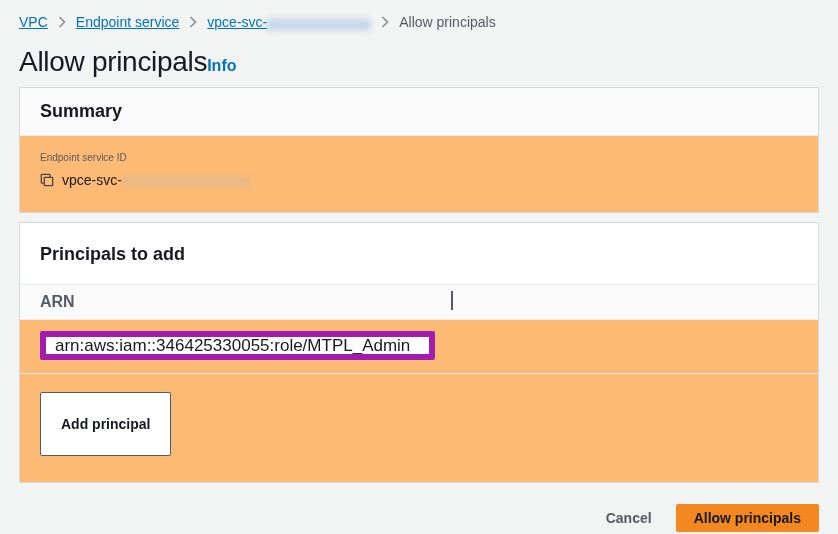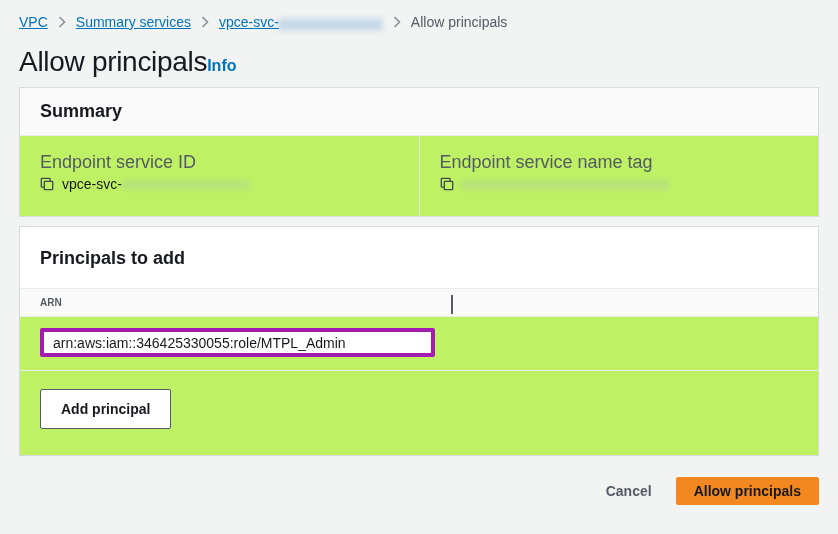--- a/index.html
+++ b/index.html
@@ -26,62 +26,62 @@
   }
   .redacted.blue { color:#5b9bd0; text-decoration:underline; }
   .redacted.gray { color:#aab4bc; }
 
   
   .title-row { display:flex; align-items:flex-end; margin-top:16px; }
   h1 { font-size:28px; font-weight:400; color:#16191f; letter-spacing:-0.3px; }
   .info-link { font-size:16px; font-weight:700; color:#0073bb; cursor:pointer; margin-bottom:3px; }
 
   
-  .card { background:#bef264; border:1px solid #d5dbdb; margin-top:9px; }
+  .card { background:#fdba74; border:1px solid #d5dbdb; margin-top:9px; }
   .card-header {
     background:#fafafa; border-bottom:1px solid #eaeded;
     padding:13px 20px;
   }
   .card-header h2, .panel-header h2 { font-size:18px; font-weight:700; color:#16191f; }
 
   
   .summary-body { display:flex; }
   .summary-col { flex:1; padding:16px 20px 22px 20px; }
   .summary-col + .summary-col { border-left:1px solid #eaeded; }
-  .field-label { font-size:18px; color:#545b64; margin-bottom:1px; }
+  .field-label { font-size:10px; color:#545b64; margin-bottom:7px; }
   .field-value { font-size:14px; color:#16191f; line-height:20px; }
   .copy-btn {
     display:inline-block; vertical-align:-2px; margin-right:8px; cursor:pointer;
     background:none; border:none; padding:0; line-height:0;
   }
 
   
   .panel { }
   .panel-header { padding:21px 20px 19px 20px; background:#ffffff; }
   .table-header-row {
     position:relative;
     background:#fafafa; border-top:1px solid #eaeded; border-bottom:1px solid #eaeded;
-    padding:8px 20px; font-size:10px; font-weight:700; color:#545b64;
+    padding:8px 20px; font-size:16px; font-weight:700; color:#545b64;
   }
   .col-divider {
     position:absolute; left:431px; top:6px; width:2px; height:19px;
     background:#545b64;
   }
   .input-row { padding:11px 20px 13px 20px; border-bottom:1px solid #eaeded; }
   .arn-input {
-    width:395px; height:29px; font-size:14px; color:#16191f;
+    width:395px; height:29px; font-size:17px; color:#16191f;
     font-family:"Liberation Sans", sans-serif;
-    border:4px solid #a21caf; border-radius:2px; padding:2px 9px; background:#fff;
+    border:6px solid #a21caf; border-radius:2px; padding:2px 9px; background:#fff;
   }
   .panel-footer { padding:18px 20px 26px 20px; }
   .btn-normal {
     background:#ffffff; border:1px solid #545b64; border-radius:2px;
     font-family:"Liberation Sans", sans-serif;
     font-size:14px; font-weight:700; color:#16191f;
-    padding:11px 20px; cursor:pointer;
+    padding:23px 20px; cursor:pointer;
   }
 
   
   .actions {
     display:flex; justify-content:flex-end; align-items:center;
     gap:22px; margin-top:21px;
   }
   .btn-link {
     background:none; border:none; cursor:pointer;
     font-family:"Liberation Sans", sans-serif;
@@ -99,21 +99,21 @@
 
 <div class="page">
 
   <nav class="breadcrumb">
     <a class="crumb-link">VPC</a>
     <span class="chev">
       <svg width="8" height="12" viewBox="0 0 8 12">
           <path d="M1.5 1l5 5-5 5" fill="none" stroke="#879196" stroke-width="1.6"></path>
         </svg>
     </span>
-    <a class="crumb-link">Summary services</a>
+    <a class="crumb-link">Endpoint service</a>
     <span class="chev">
       <svg width="8" height="12" viewBox="0 0 8 12">
           <path d="M1.5 1l5 5-5 5" fill="none" stroke="#879196" stroke-width="1.6"></path>
         </svg>
     </span>
     <a class="crumb-link"><span>vpce-svc-</span><span class="redacted blue">xxxxxxxxxxxxx</span></a>
     <span class="chev">
       <svg width="8" height="12" viewBox="0 0 8 12">
           <path d="M1.5 1l5 5-5 5" fill="none" stroke="#879196" stroke-width="1.6"></path>
         </svg>
@@ -137,31 +137,20 @@
         <div class="field-value">
           <button class="copy-btn">
             <svg width="14" height="14" viewBox="0 0 16 16">
                 <path d="M11.5 4.5V2.2c0-.4-.3-.7-.7-.7H2.2c-.4 0-.7.3-.7.7v8.6c0 .4.3.7.7.7h2.3" fill="none" stroke="#414750" stroke-width="1.5"></path>
                 <rect x="4.9" y="4.9" width="9.6" height="9.6" rx="0.7" fill="none" stroke="#414750" stroke-width="1.5"></rect>
               </svg>
           </button><span>vpce-svc-</span><span class="redacted gray">xxxxxxxxxxxxxxxx</span>
         </div>
       </div>
 
-      <div class="summary-col">
-        <div class="field-label">Endpoint service name tag</div>
-        <div class="field-value">
-          <button class="copy-btn">
-            <svg width="14" height="14" viewBox="0 0 16 16">
-                <path d="M11.5 4.5V2.2c0-.4-.3-.7-.7-.7H2.2c-.4 0-.7.3-.7.7v8.6c0 .4.3.7.7.7h2.3" fill="none" stroke="#414750" stroke-width="1.5"></path>
-                <rect x="4.9" y="4.9" width="9.6" height="9.6" rx="0.7" fill="none" stroke="#414750" stroke-width="1.5"></rect>
-              </svg>
-          </button><span></span><span class="redacted gray">xxxxxxxxxxxxxxxxxxxxxxxxxx</span>
-        </div>
-      </div>
 
 
     </div>
   </section>
 
   <section class="card panel">
     <div class="panel-header">
       <h2>Principals to add</h2>
     </div>
 

